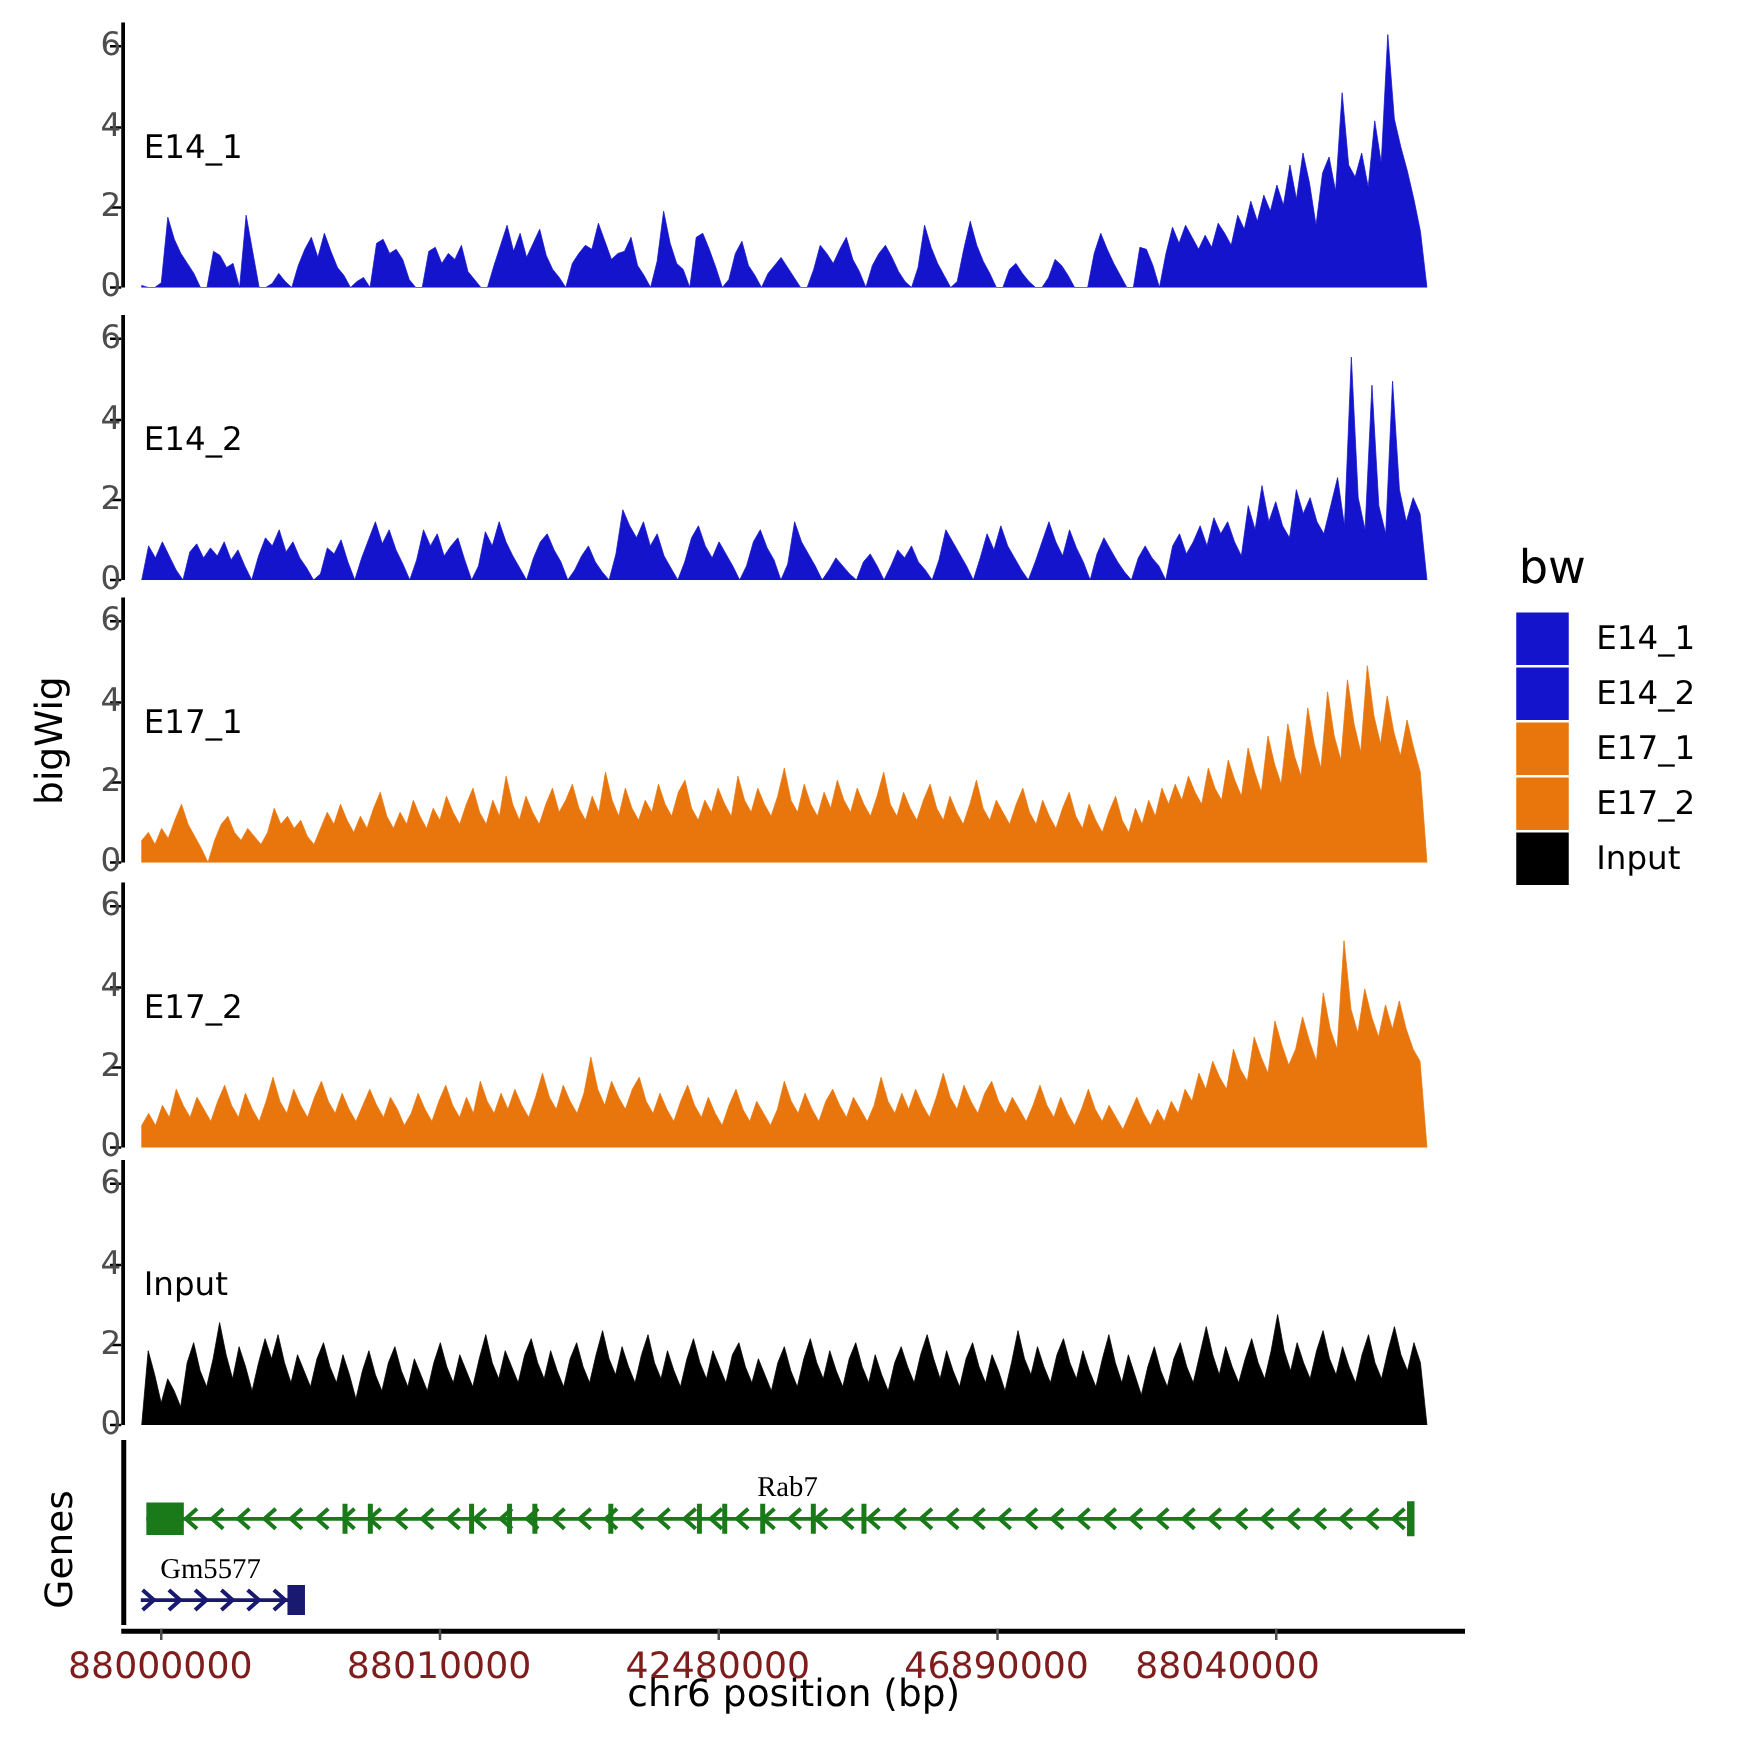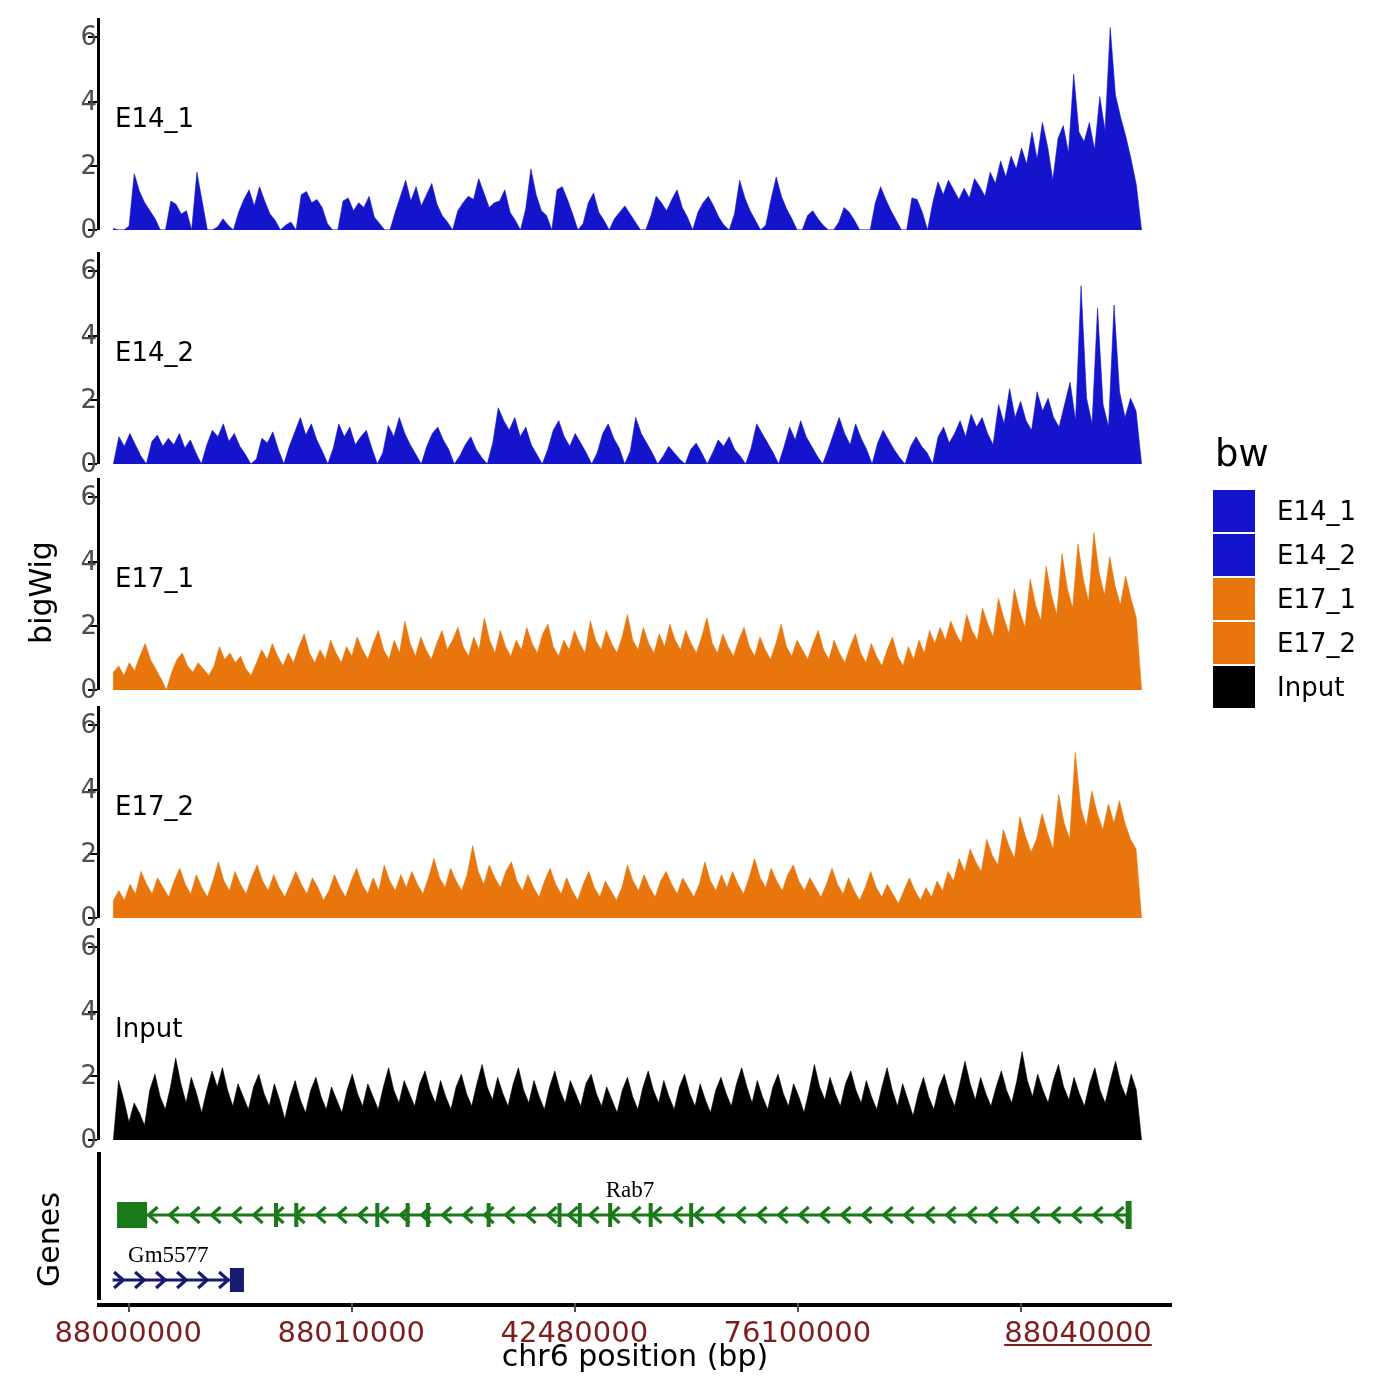--- a/index.html
+++ b/index.html
@@ -258,23 +258,23 @@
 
   <div id="xaxis-line"></div>
   <div id="xaxis-ticks">
       <div class="xtick" style="left: 128.224px;"></div>
       <div class="xticklab" style="left: 128.224px;">88000000</div>
       <div class="xtick" style="left: 351.253px;"></div>
       <div class="xticklab" style="left: 351.253px;">88010000</div>
       <div class="xtick" style="left: 574.282px;"></div>
       <div class="xticklab" style="left: 574.282px;">42480000</div>
       <div class="xtick" style="left: 797.311px;"></div>
-      <div class="xticklab" style="left: 797.311px;">76100000</div>
+      <div class="xticklab" style="left: 797.311px;">46890000</div>
       <div class="xtick" style="left: 1020.34px;"></div>
-      <div class="xticklab" style="left: 1078px; text-decoration: underline;">88040000</div>
+      <div class="xticklab" style="left: 982px;">88040000</div>
     </div>
   <div id="xtitle">chr6 position (bp)</div>
 
   <div id="legend">
     <div id="legend-title">bw</div>
     <div id="legend-items">
         <div class="legend-item">
           <div class="legend-swatch" style="background: rgb(20, 20, 204);"></div>
           <div class="legend-label">E14_1</div>
         </div>

